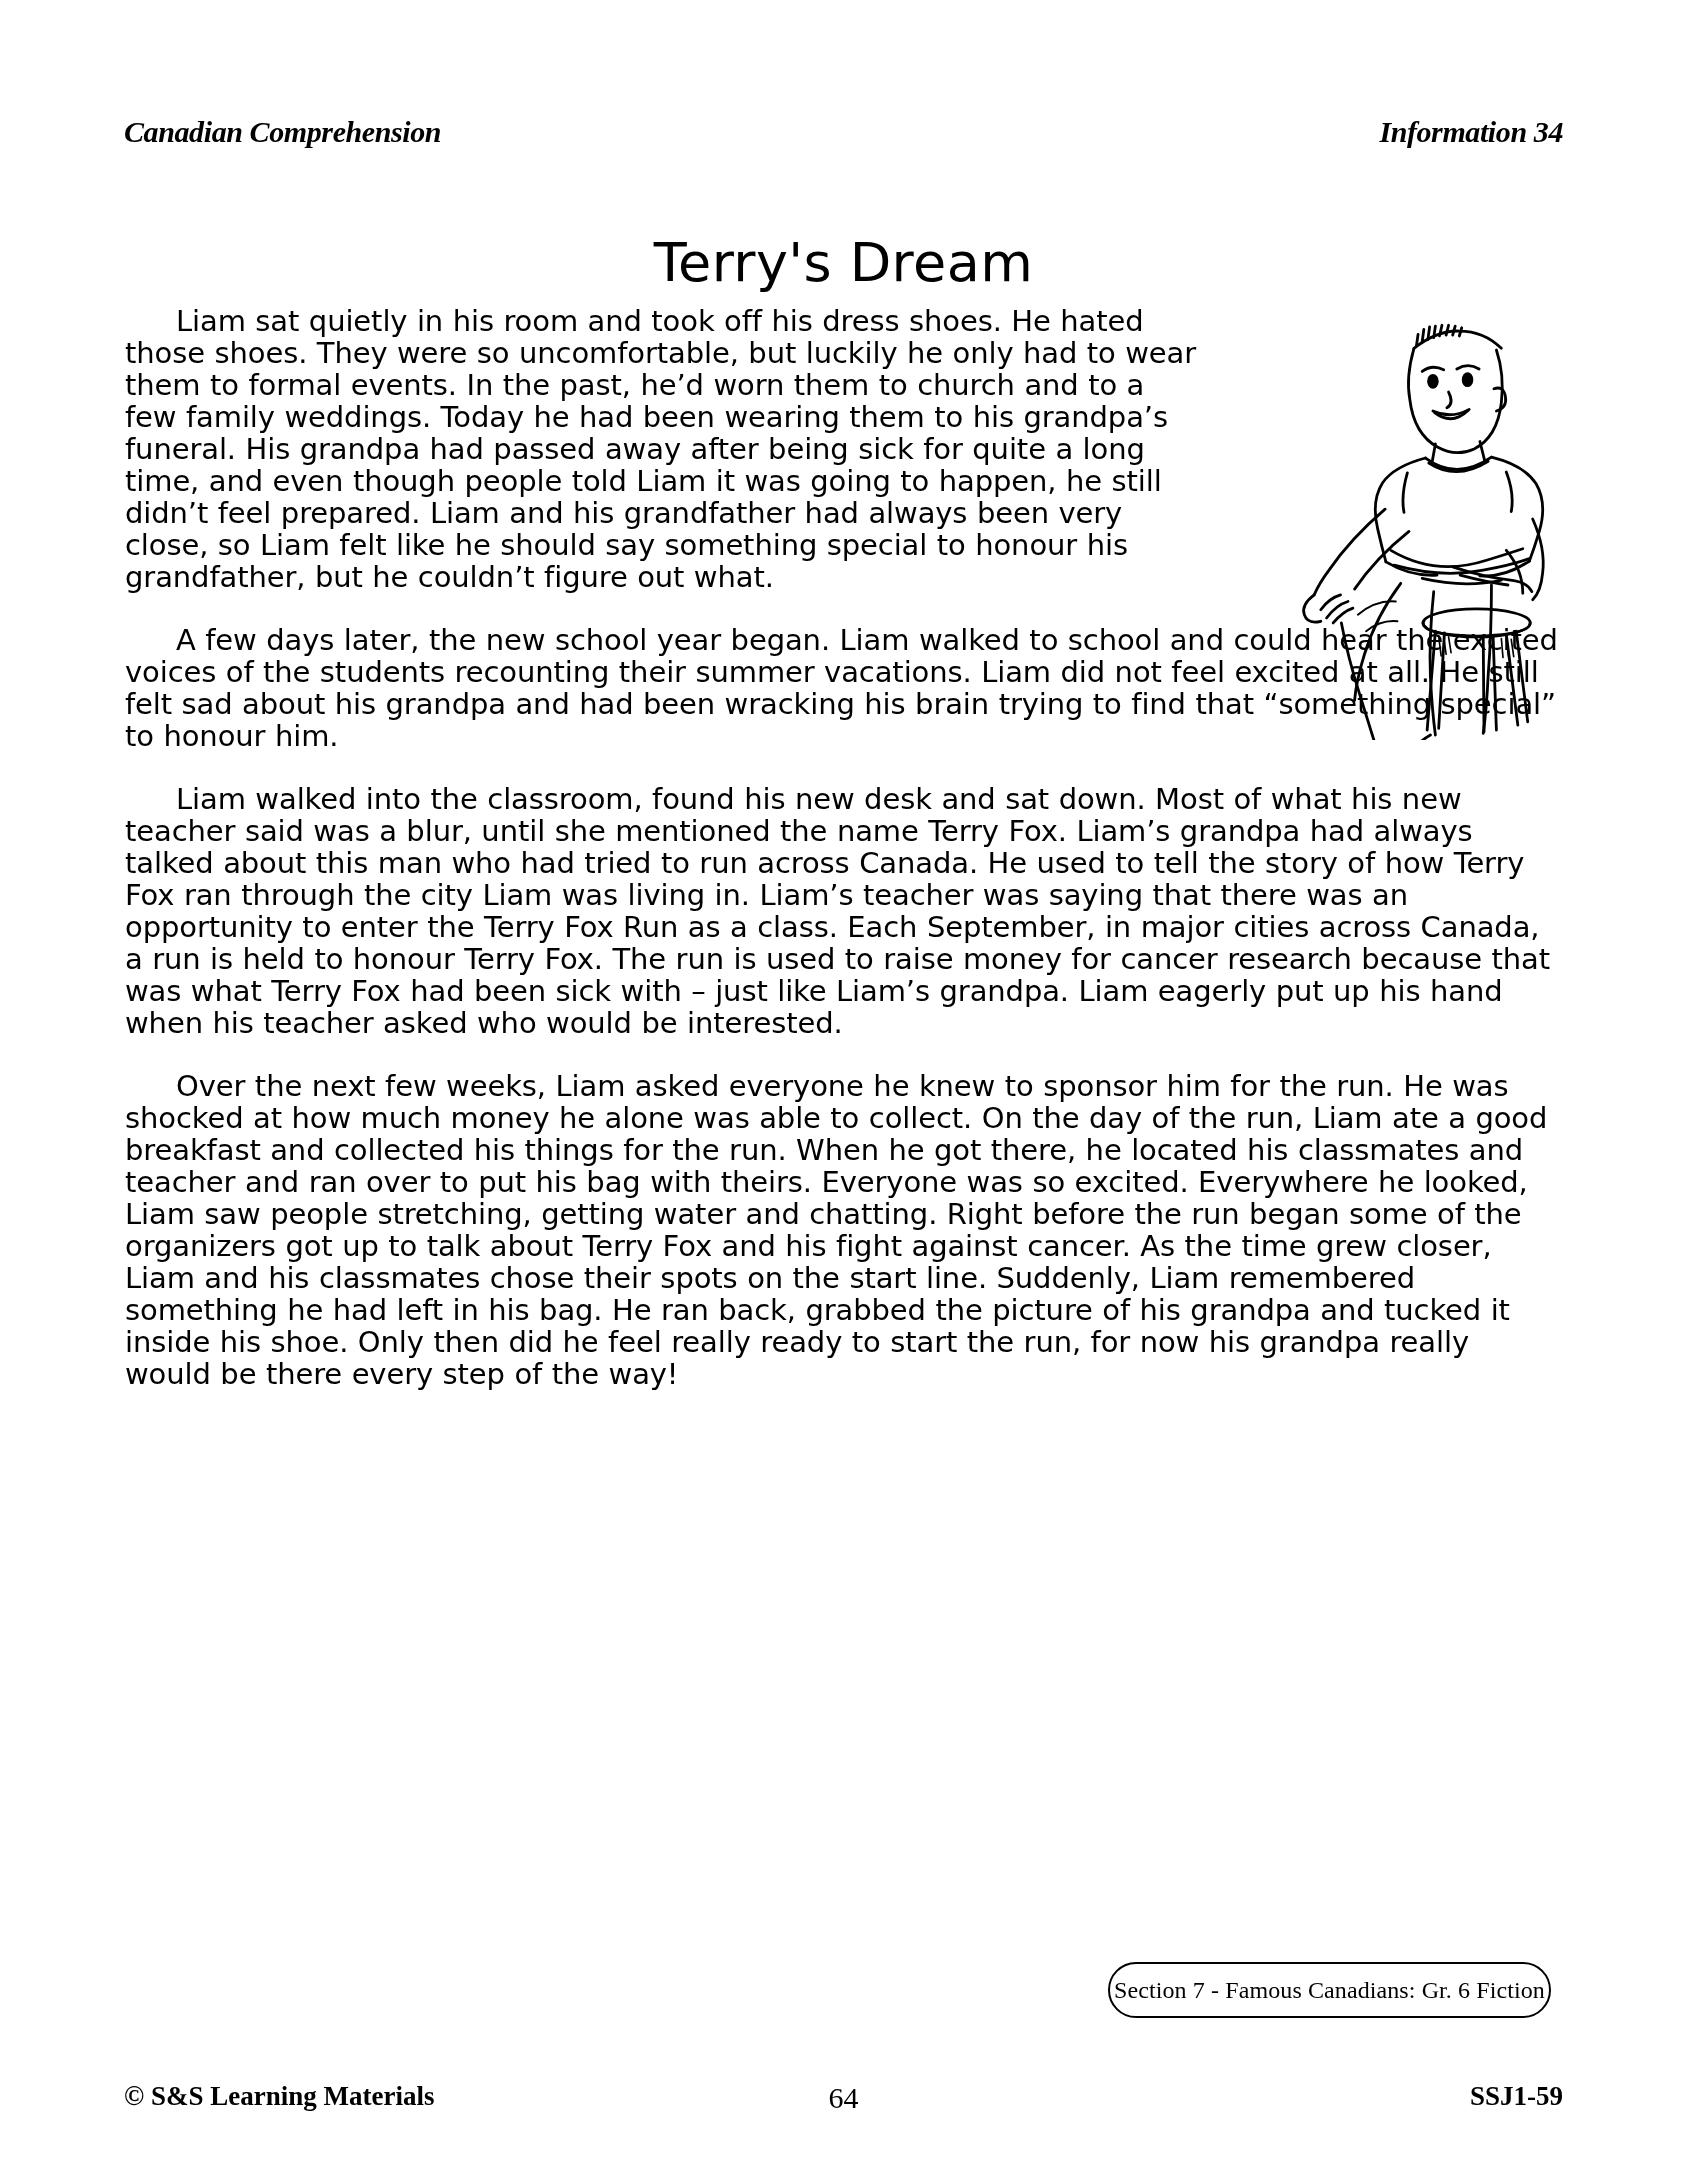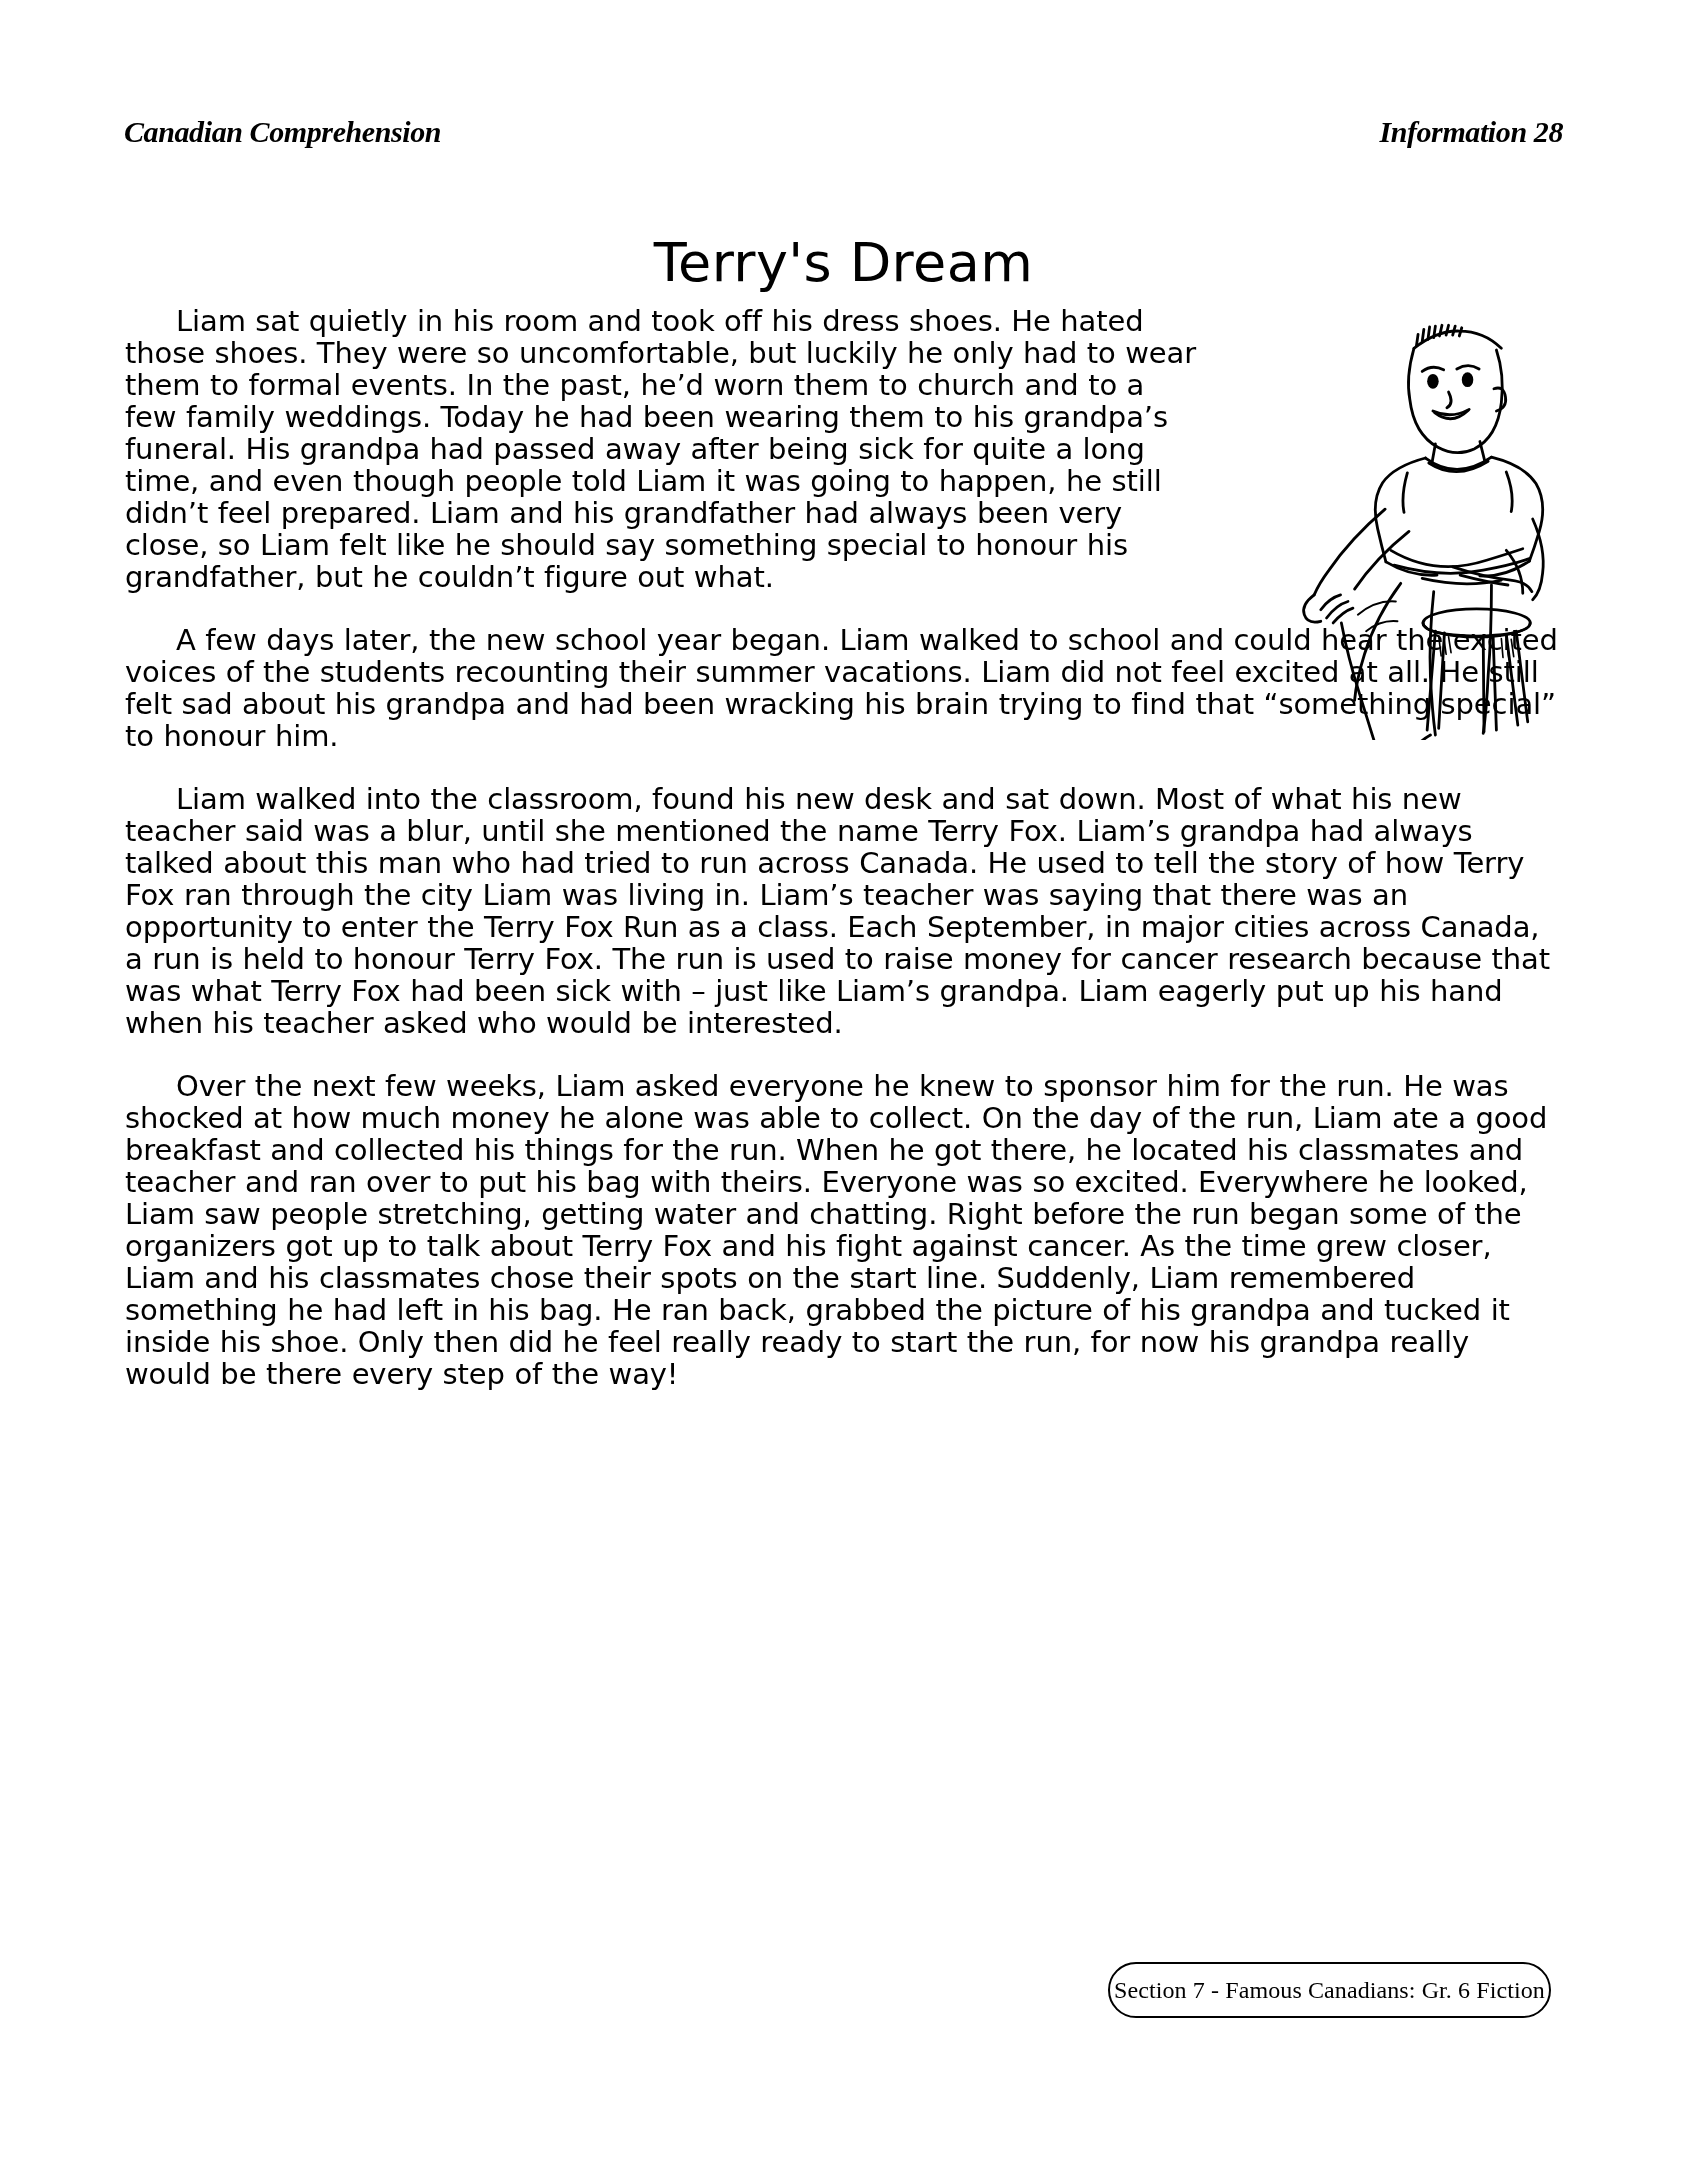--- a/index.html
+++ b/index.html
@@ -144,21 +144,21 @@
     font-size: 30px;
   }
 </style>
 </head>
 <body>
 
 <div class="page">
 
   <div class="running-head">
     <div class="running-head-left">Canadian Comprehension</div>
-    <div class="running-head-right">Information 28</div>
+    <div class="running-head-right">Information 34</div>
   </div>
 
   <h1 class="page-title">Terry's Dream</h1>
 
   <div class="illustration" aria-hidden="true">
     <svg viewBox="0 0 400 530" xmlns="http://www.w3.org/2000/svg">
       <g fill="none" stroke="#000" stroke-width="3.4" stroke-linecap="round" stroke-linejoin="round">
 
         <ellipse cx="282" cy="388" rx="65" ry="17"></ellipse>
         <path d="M217 388 q0 14 65 16 q65 -2 65 -16"></path>
@@ -252,15 +252,20 @@
     </p>
     <p class="para">A few days later, the new school year began.  Liam walked to school and could hear the excited voices of the students recounting their summer vacations.  Liam did not feel excited at all.  He still felt sad about his grandpa and had been wracking his brain trying to find that “something special” to honour him.</p>
     <p class="para">Liam walked into the classroom, found his new desk and sat down.  Most of what his new teacher said was a blur, until she mentioned the name Terry Fox.  Liam’s grandpa had always talked about this man who had tried to run across Canada.  He used to tell the story of how Terry Fox ran through the city Liam was living in.  Liam’s teacher was saying that there was an opportunity to enter the Terry Fox Run as a class.  Each September, in major cities across Canada, a run is held to honour Terry Fox.  The run is used to raise money for cancer research because that was what Terry Fox had been sick with – just like Liam’s grandpa.  Liam eagerly put up his hand when his teacher asked who would be interested.</p>
     <p class="para">Over the next few weeks, Liam asked everyone he knew to sponsor him for the run.  He was shocked at how much money he alone was able to collect.  On the day of the run, Liam ate a good breakfast and collected his things for the run.  When he got there, he located his classmates and teacher and ran over to put his bag with theirs.  Everyone was so excited.  Everywhere he looked, Liam saw people stretching, getting water and chatting.  Right before the run began some of the organizers got up to talk about Terry Fox and his fight against cancer.  As the time grew closer, Liam and his classmates chose their spots on the start line.  Suddenly, Liam remembered something he had left in his bag.  He ran back, grabbed the picture of his grandpa and tucked it inside his shoe.  Only then did he feel really ready to start the run, for now his grandpa really would be there every step of the way!</p>
   </div>
 
   <div class="section-badge">
     <span>Section 7 - Famous Canadians:  Gr. 6 Fiction</span>
   </div>
 
+  <div class="footer">
+    <div class="footer-left">© S&amp;S Learning Materials</div>
+    <div class="footer-center">64</div>
+    <div class="footer-right">SSJ1-59</div>
+  </div>
 
 </div>
 
 
 </body></html>

